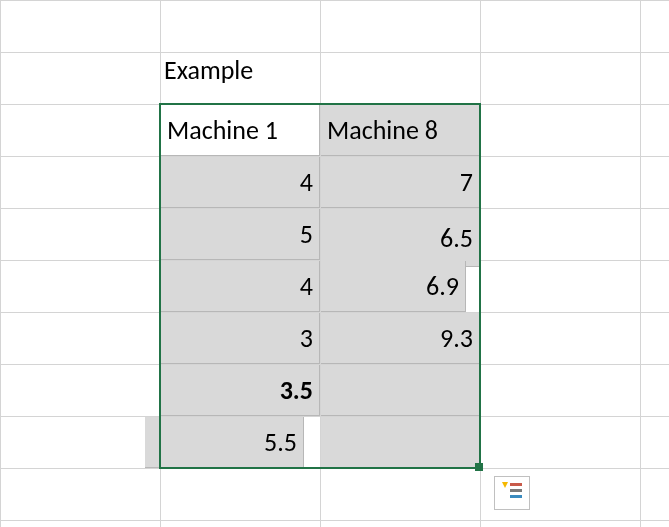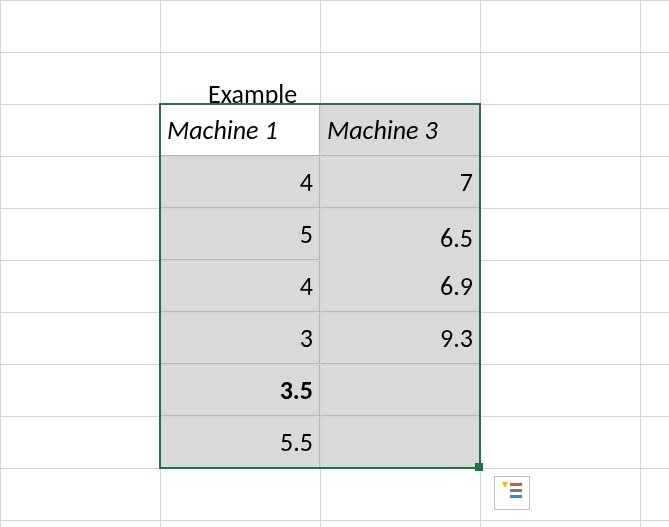--- a/index.html
+++ b/index.html
@@ -64,21 +64,20 @@
       align-items: center;
       font-size: 26px;
       color: #000;
       padding: 0 6px;
       border-right: 1px solid #b7b7b7;
       border-bottom: 1px solid #b7b7b7;
     }
     .header-cell {
       justify-content: flex-start;
       background: #ffffff;
-      font-style: italic;
     }
     .header-cell.active {
       background: #ffffff;
     }
     .header-cell.shaded {
       background: #d9d9d9;
     }
     .data-cell {
       justify-content: flex-end;
       background: #d9d9d9;
@@ -112,34 +111,34 @@
     <div class="gridline-h" style="top: 52px;"></div>
     <div class="gridline-h" style="top: 104px;"></div>
     <div class="gridline-h" style="top: 156px;"></div>
     <div class="gridline-h" style="top: 208px;"></div>
     <div class="gridline-h" style="top: 260px;"></div>
     <div class="gridline-h" style="top: 312px;"></div>
     <div class="gridline-h" style="top: 364px;"></div>
     <div class="gridline-h" style="top: 416px;"></div>
     <div class="gridline-h" style="top: 468px;"></div>
     <div class="gridline-h" style="top: 520px;"></div>
-    <div class="title-cell" style="left: 160px; top: 60px; width: 160px; height: 52px; margin-left: 44px;">Example</div>
+    <div class="title-cell" style="left: 160px; top: 36px; width: 160px; height: 52px;">Example</div>
     <div class="cell header-cell active" style="left: 161px; top: 105px; width: 159px; height: 51px;">Machine 1</div>
-    <div class="cell header-cell shaded" style="left: 321px; top: 105px; width: 159px; height: 51px;">Machine 3</div>
+    <div class="cell header-cell shaded" style="left: 321px; top: 105px; width: 159px; height: 51px;">Machine 8</div>
     <div class="cell data-cell" style="left: 161px; top: 157px; width: 159px; height: 51px;">4</div>
     <div class="cell data-cell" style="left: 321px; top: 157px; width: 159px; height: 51px;">7</div>
     <div class="cell data-cell" style="left: 161px; top: 209px; width: 159px; height: 51px;">5</div>
     <div class="cell data-cell" style="left: 321px; top: 209px; width: 159px; height: 58px;">6.5</div>
     <div class="cell data-cell" style="left: 161px; top: 261px; width: 159px; height: 51px;">4</div>
-    <div class="cell data-cell" style="left: 321px; top: 261px; width: 159px; height: 51px;">6.9</div>
+    <div class="cell data-cell" style="left: 321px; top: 261px; width: 145px; height: 51px;">6.9</div>
     <div class="cell data-cell" style="left: 161px; top: 313px; width: 159px; height: 51px;">3</div>
     <div class="cell data-cell" style="left: 321px; top: 313px; width: 159px; height: 51px;">9.3</div>
     <div class="cell data-cell" style="left: 161px; top: 365px; width: 159px; height: 51px; font-weight: bold;">3.5</div>
     <div class="cell data-cell" style="left: 321px; top: 365px; width: 159px; height: 51px;"></div>
-    <div class="cell data-cell" style="left: 161px; top: 417px; width: 159px; height: 51px;">5.5</div>
+    <div class="cell data-cell" style="left: 145px; top: 417px; width: 159px; height: 51px;">5.5</div>
     <div class="cell data-cell" style="left: 321px; top: 417px; width: 159px; height: 51px;"></div>
     <div class="selection" style="left: 159px; top: 103px; width: 322px; height: 366px;">
       <div class="selection-handle"></div>
     </div>
     <div class="quick-analysis" style="left: 494px; top: 476px;">
       <span><svg viewBox="0 0 22 20">
           <polygon points="1,1 7,1 4,7" fill="#f5b800"></polygon>
           <rect x="9" y="2" width="12" height="3" fill="#c85a4a"></rect>
           <rect x="9" y="8" width="12" height="3" fill="#7a7a7a"></rect>
           <rect x="9" y="14" width="12" height="3" fill="#3a8bbf"></rect>

